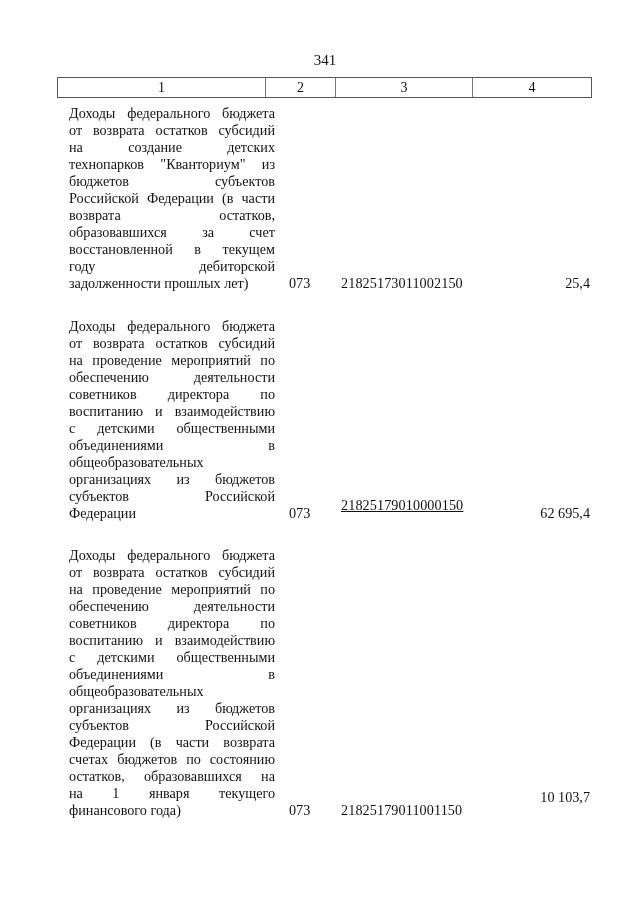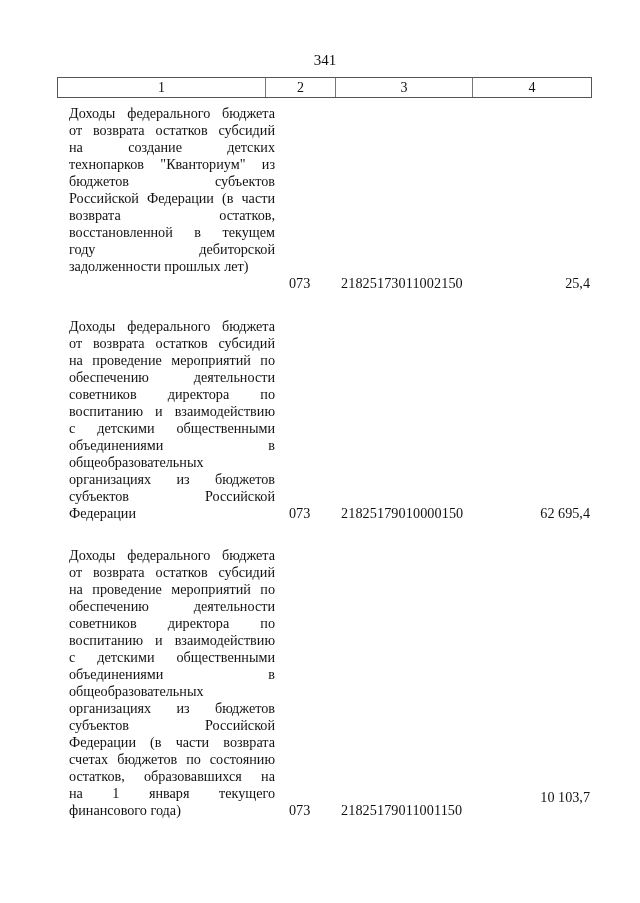--- a/index.html
+++ b/index.html
@@ -107,20 +107,21 @@
 
 <div class="row" style="top:105px;">
   <div class="desc">
     <span class="line">Доходы федерального бюджета</span>
     <span class="line">от возврата остатков субсидий</span>
     <span class="line">на создание детских</span>
     <span class="line">технопарков "Кванториум" из</span>
     <span class="line">бюджетов субъектов</span>
     <span class="line">Российской Федерации (в части</span>
     <span class="line">возврата остатков,</span>
+    <span class="line">образовавшихся за счет</span>
     <span class="line">восстановленной в текущем</span>
     <span class="line">году дебиторской</span>
     <span class="line last">задолженности прошлых лет)</span>
   </div>
   <span class="code-admin" style="top:170px;">073</span>
   <span class="code-kbk" style="top:170px;">21825173011002150</span>
   <span class="amount" style="top:170px;">25,4</span>
 </div>
 
 <div class="row" style="top:318px;">
@@ -132,21 +133,21 @@
     <span class="line">советников директора по</span>
     <span class="line">воспитанию и взаимодействию</span>
     <span class="line">с детскими общественными</span>
     <span class="line">объединениями в</span>
     <span class="line last">общеобразовательных</span>
     <span class="line">организациях из бюджетов</span>
     <span class="line">субъектов Российской</span>
     <span class="line last">Федерации</span>
   </div>
   <span class="code-admin" style="top:187px;">073</span>
-  <span class="code-kbk" style="top:187px;">21825179010000150</span>
+  <span class="code-kbk" style="top:179px;text-decoration:underline;">21825179010000150</span>
   <span class="amount" style="top:187px;">62 695,4</span>
 </div>
 
 <div class="row" style="top:547px;">
   <div class="desc">
     <span class="line">Доходы федерального бюджета</span>
     <span class="line">от возврата остатков субсидий</span>
     <span class="line">на проведение мероприятий по</span>
     <span class="line">обеспечению деятельности</span>
     <span class="line">советников директора по</span>

